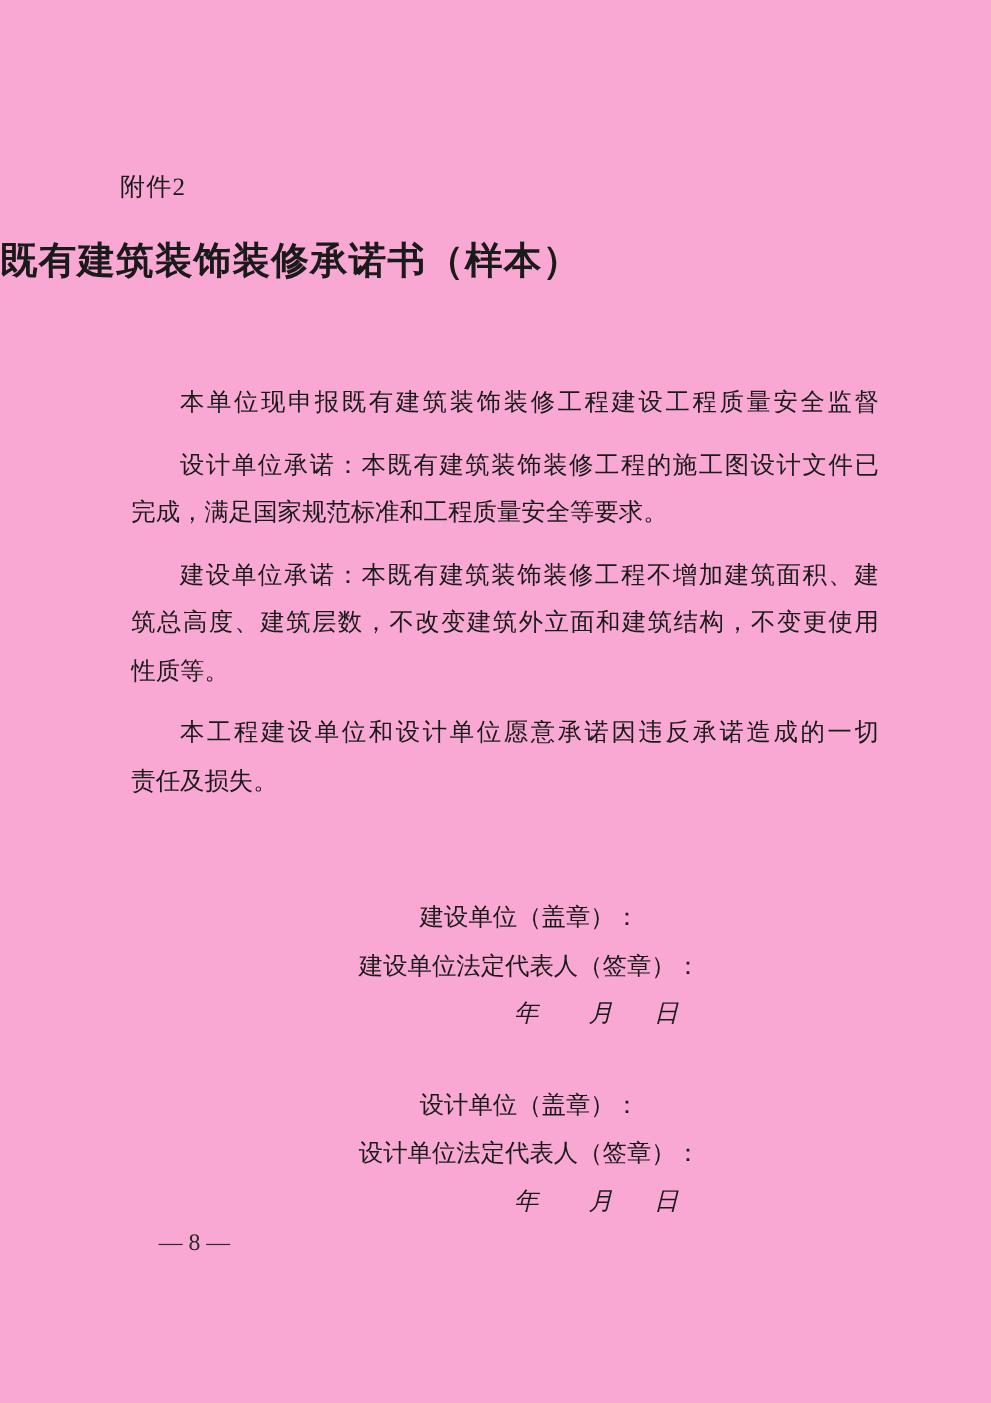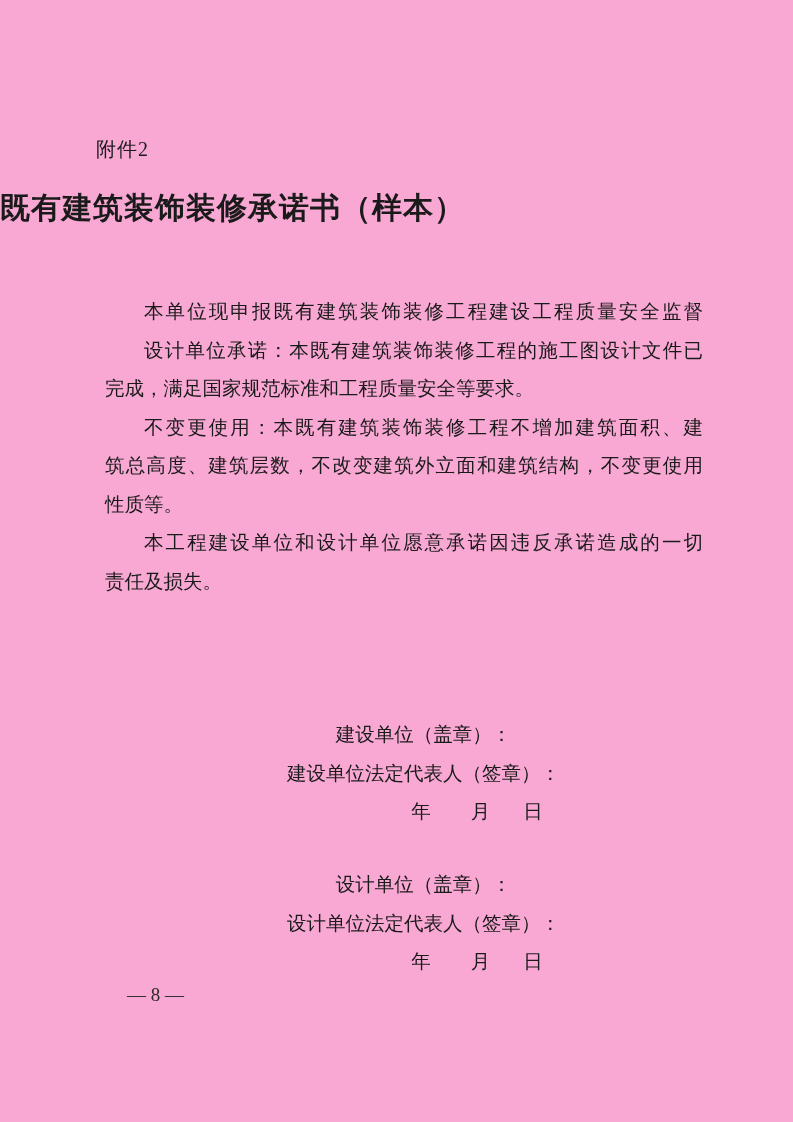--- a/index.html
+++ b/index.html
@@ -39,20 +39,21 @@
     top: 293px;
     width: 598px;
     font-size: 19.5px;
     line-height: 38.5px;
   }
   .line {
     width: 100%;
   }
   .line.indent {
     text-indent: 39px;
+    margin-top: 11px;
   }
   .line.stretch {
     text-align: justify;
     text-align-last: justify;
     text-justify: inter-character;
   }
   .sig-block {
     position: absolute;
     left: 105px;
     width: 598px;
@@ -60,20 +61,21 @@
     line-height: 38.5px;
     text-align: center;
   }
   .sig-block.first { top: 716px; }
   .sig-block.second { top: 866px; }
   .sig-line {
     padding-left: 39px;
   }
   .date-line {
     padding-left: 146px;
+    font-style: italic;
   }
   .date-line .month { margin-left: 40px; }
   .date-line .day { margin-left: 33px; }
   .page-footer {
     position: absolute;
     left: 127px;
     top: 984px;
     font-size: 19px;
     white-space: pre;
     color: #2b2b2b;
@@ -85,21 +87,21 @@
 <div class="page">
 
   <div class="attachment-label">附件2</div>
 
   <div class="doc-title">既有建筑装饰装修承诺书（样本）</div>
 
   <div class="body-text">
     <div class="line indent stretch">本单位现申报既有建筑装饰装修工程建设工程质量安全监督</div>
     <div class="line indent stretch">设计单位承诺：本既有建筑装饰装修工程的施工图设计文件已</div>
     <div class="line">完成，满足国家规范标准和工程质量安全等要求。</div>
-    <div class="line indent stretch">不变更使用：本既有建筑装饰装修工程不增加建筑面积、建</div>
+    <div class="line indent stretch">建设单位承诺：本既有建筑装饰装修工程不增加建筑面积、建</div>
     <div class="line stretch">筑总高度、建筑层数，不改变建筑外立面和建筑结构，不变更使用</div>
     <div class="line">性质等。</div>
     <div class="line indent stretch">本工程建设单位和设计单位愿意承诺因违反承诺造成的一切</div>
     <div class="line">责任及损失。</div>
   </div>
 
   <div class="sig-block first">
     <div class="sig-line">建设单位（盖章）：</div>
     <div class="sig-line">建设单位法定代表人（签章）：</div>
     <div class="date-line">

